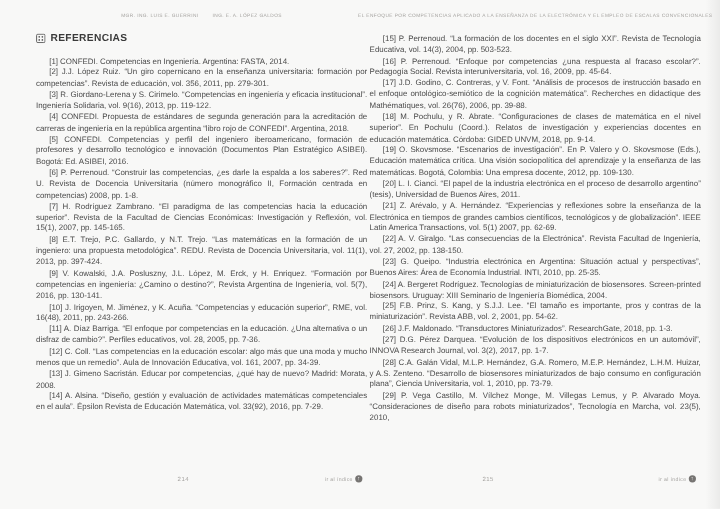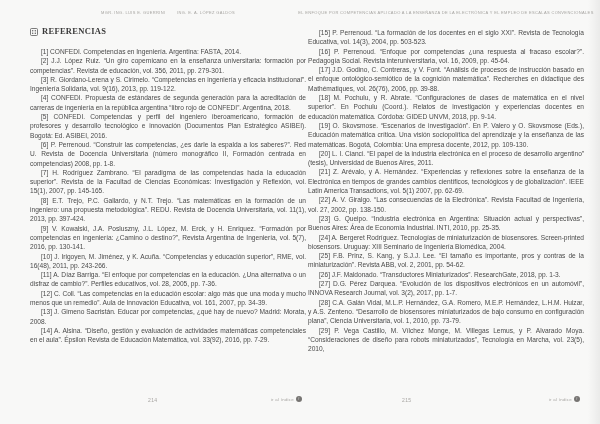--- a/index.html
+++ b/index.html
@@ -21,21 +21,20 @@
     color: var(--muted, #aaa);
     text-transform:uppercase;
     white-space:pre; overflow:hidden;
   }
 
   .section-heading {
     position:absolute; top:26px; left:0;
     display:flex; align-items:flex-end; gap:4px;
     font-size:8.5px; font-weight:bold; letter-spacing:0.3px;
     color:#3a3a3a;
-    font-family:Liberation Serif, serif;
   }
   .sec-icon { display:inline-flex; width:8px; height:8px; }
   .sec-icon svg { width:8px; height:8px; }
 
   .refs { position:absolute; left:0; right:0; }
   .refs-left  { top:47px; }
   .refs-right { top:28px; }
   .ref {
     margin:0;
     font-size:6.6px; line-height:9.3px;

